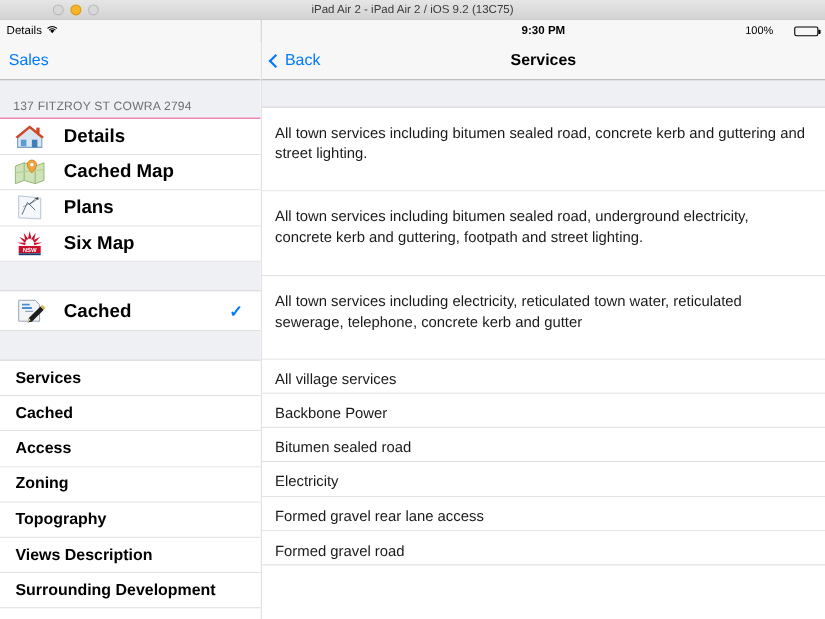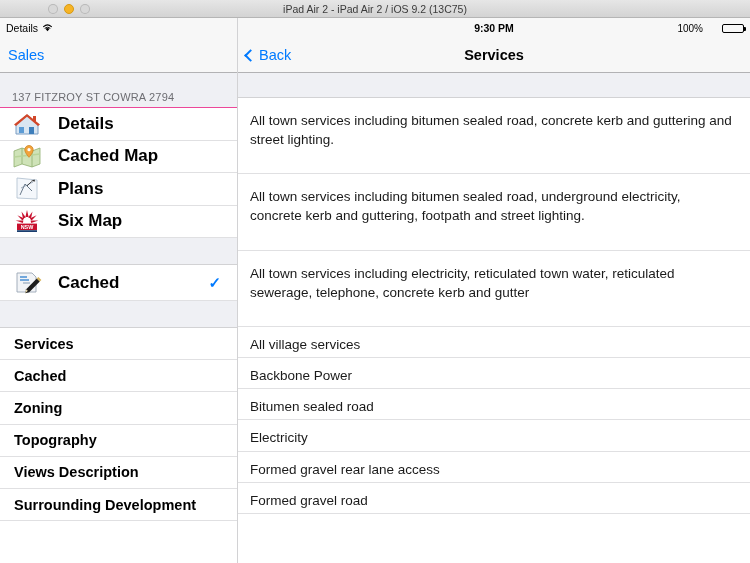--- a/index.html
+++ b/index.html
@@ -361,20 +361,23 @@
 
       <div class="section-gap" style="height:27px"></div>
 
       <div class="plain-row">
         <span>Services</span>
       </div>
       <div class="plain-row">
         <span>Cached</span>
       </div>
       <div class="plain-row">
+        <span>Access</span>
+      </div>
+      <div class="plain-row">
         <span>Zoning</span>
       </div>
       <div class="plain-row">
         <span>Topography</span>
       </div>
       <div class="plain-row">
         <span>Views Description</span>
       </div>
       <div class="plain-row">
         <span>Surrounding Development</span>

